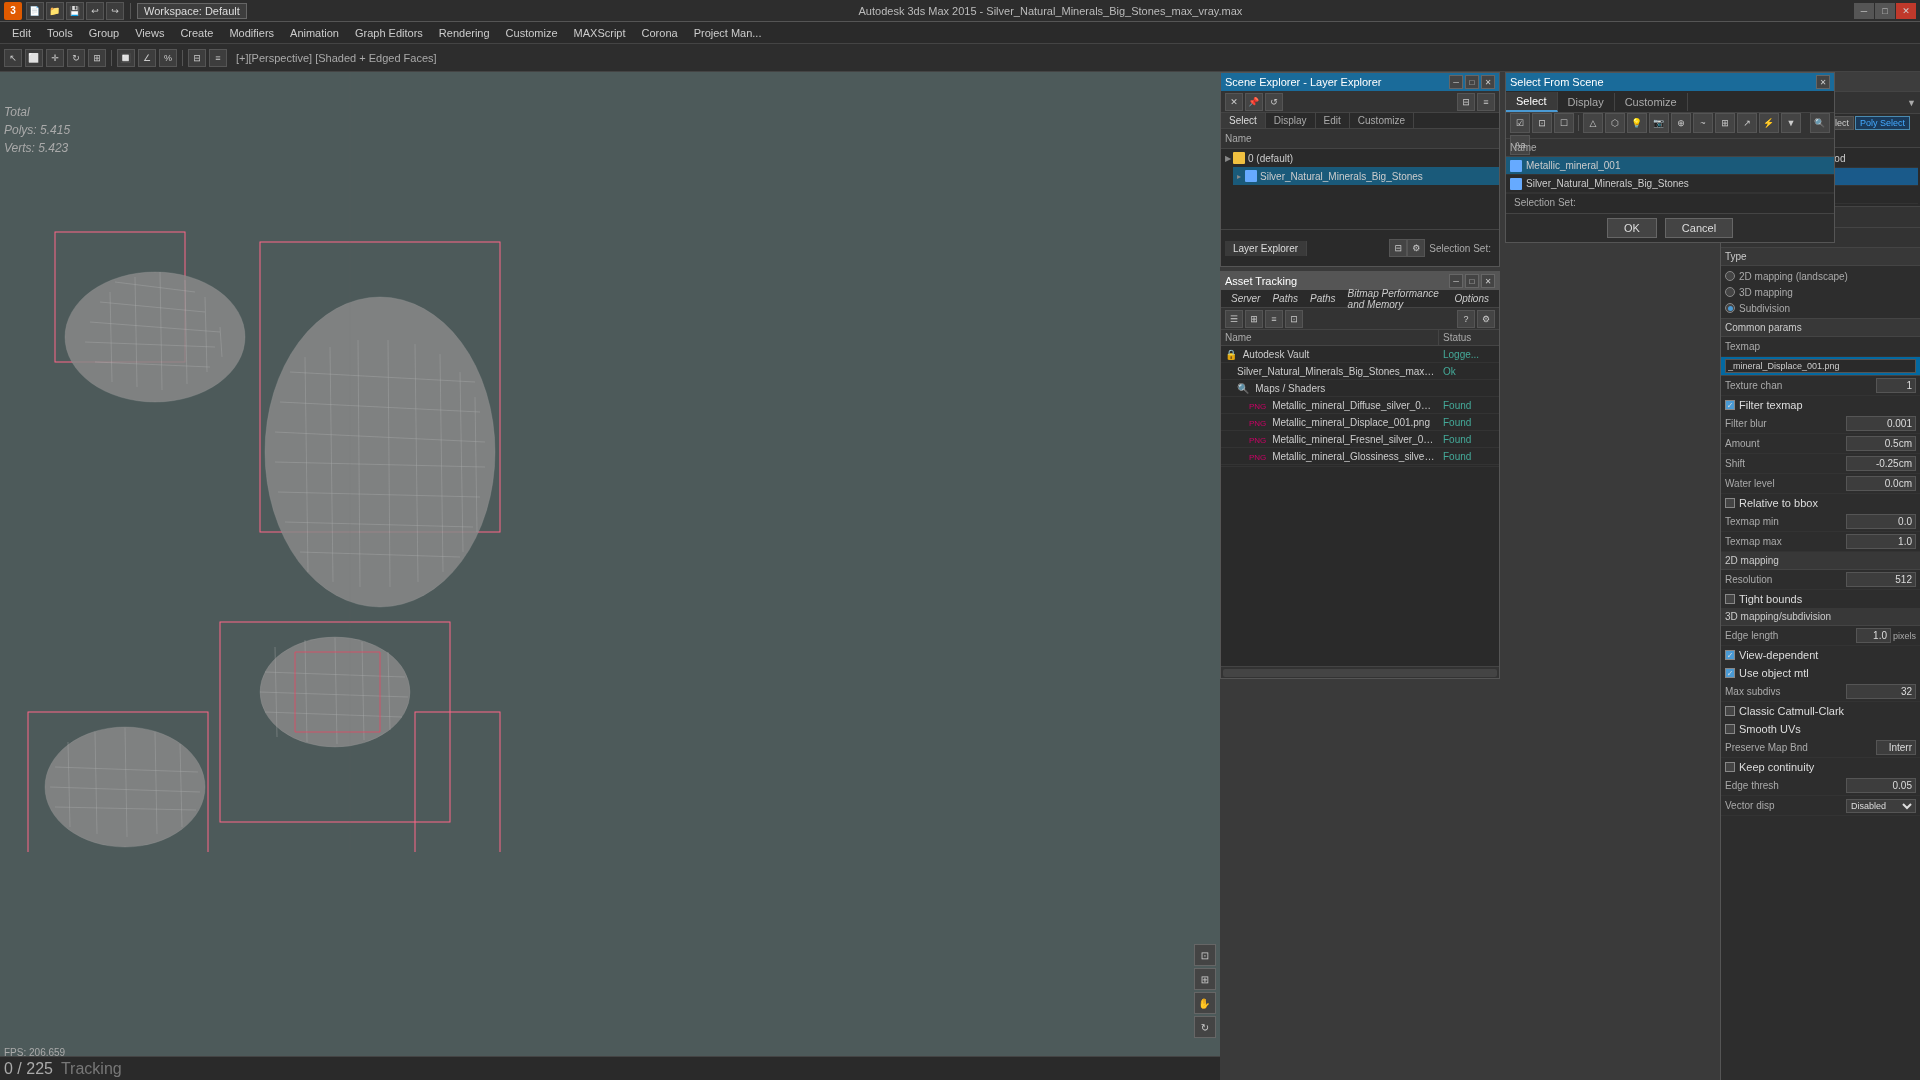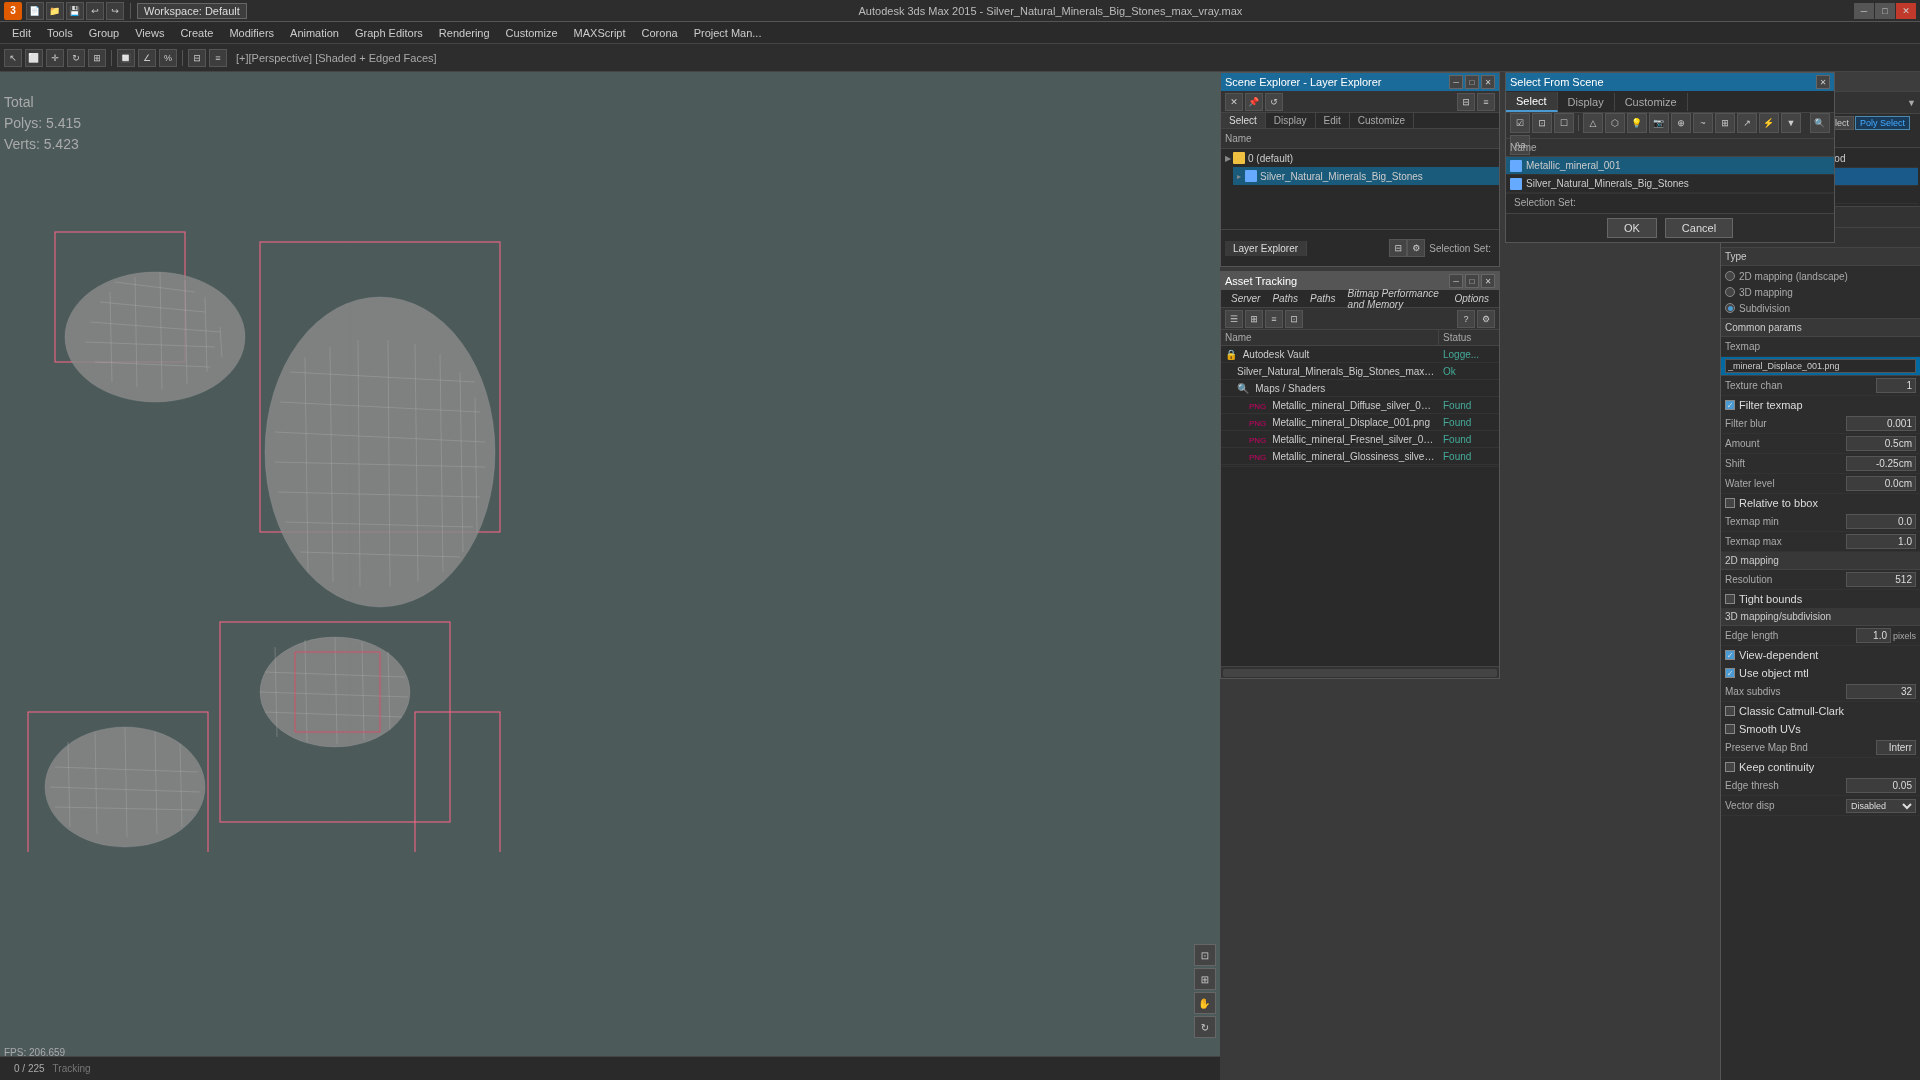--- a/index.html
+++ b/index.html
@@ -102,41 +102,42 @@
     }
     .viewport-canvas {
       width: 100%; height: calc(100% - 18px);
       background: #4d5a5a;
       position: relative;
     }
 
     
     .stats-overlay {
       position: absolute;
-      top: 20px; left: 4px;
-      font-size: 14px; color: #aaa;
+      top: 31px; left: 4px;
+      font-size: 12px; color: #aaa;
       line-height: 1.5;
+      font-style: italic;
     }
     .fps-overlay {
       position: absolute;
       bottom: 4px; left: 4px;
       font-size: 10px; color: #aaa;
     }
 
     
     .bottom-bar {
       position: absolute;
       bottom: 0; left: 0; right: 0;
       height: 24px;
       background: #2a2a2a;
       display: flex;
       align-items: center;
-      padding: 0 14px;
+      padding: 0 4px;
       border-top: 1px solid #444;
-      font-size: 10px; color: #aaa;
+      font-size: 16px; color: #aaa;
     }
 
     
     .right-panels {
       width: 700px;
       display: flex;
       flex-direction: column;
       position: relative;
     }
 

